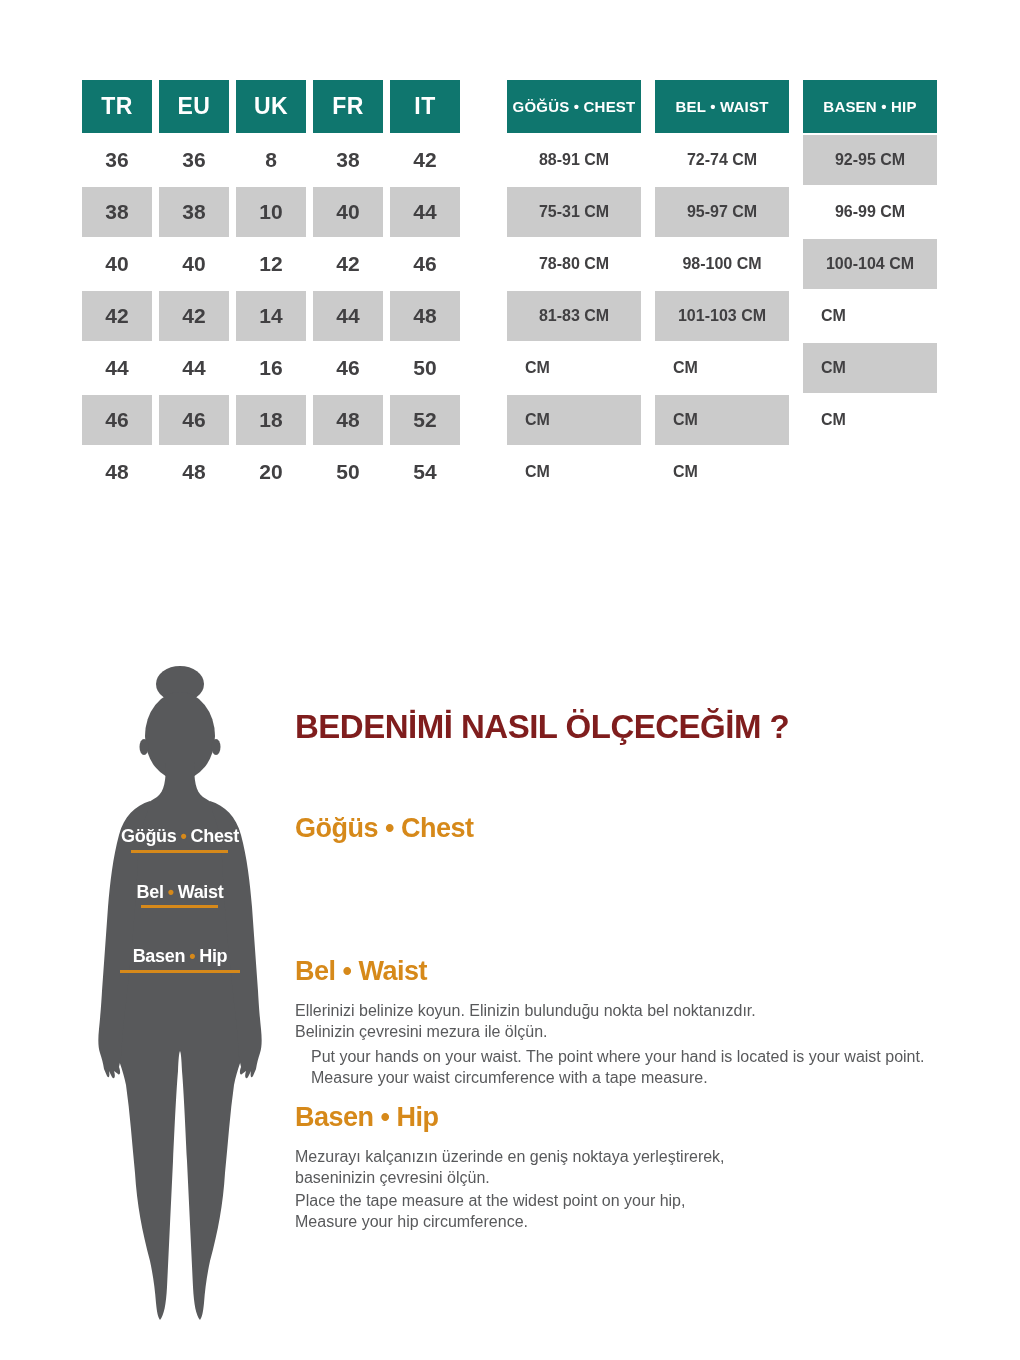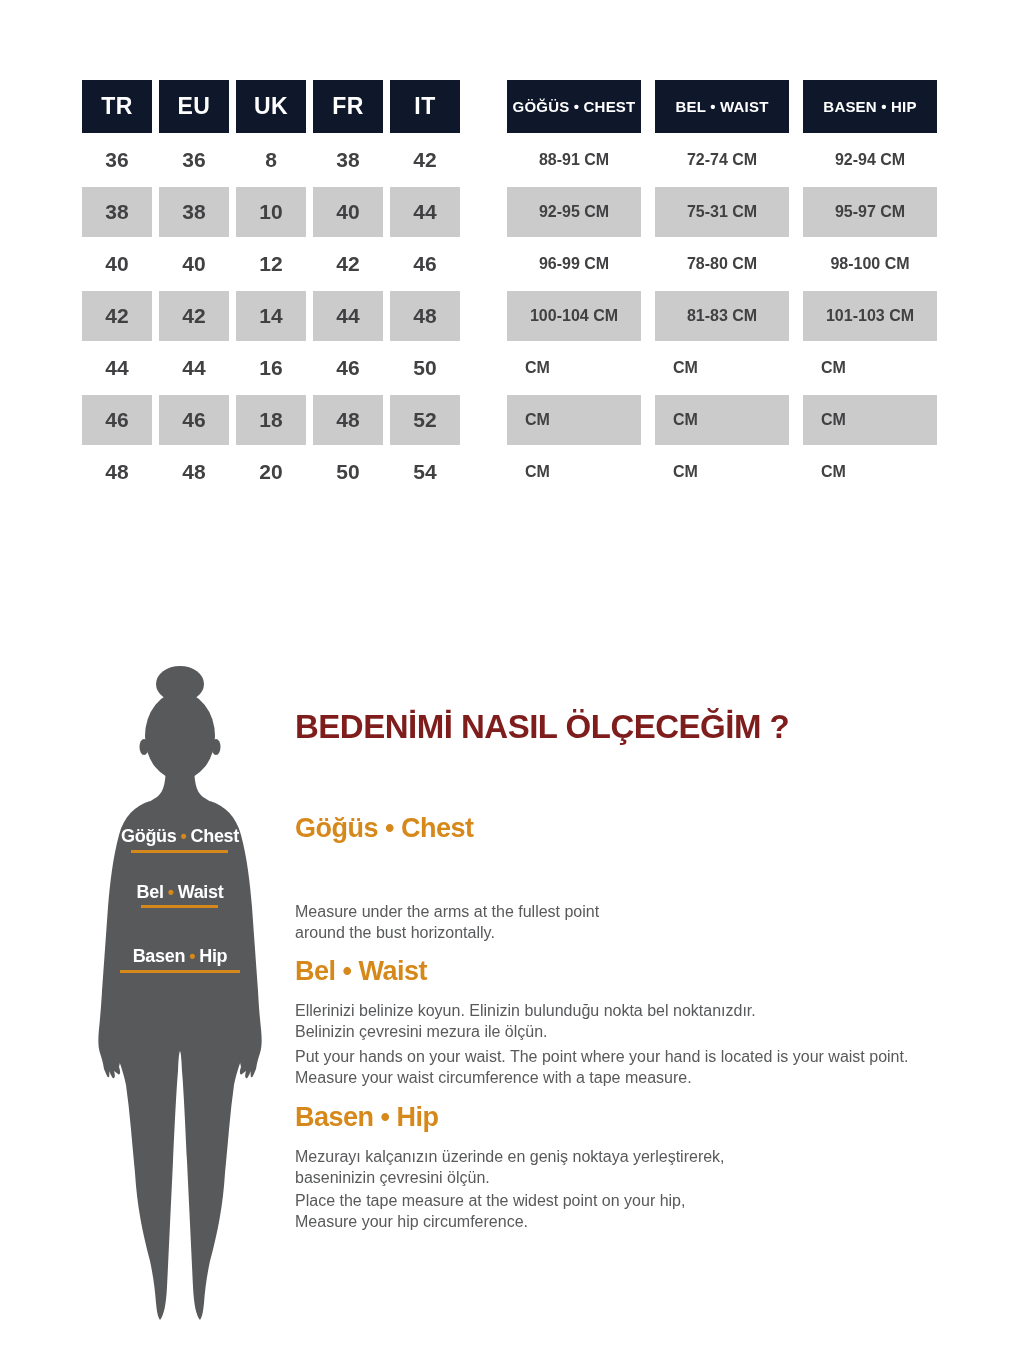--- a/index.html
+++ b/index.html
@@ -4,21 +4,21 @@
 <style>
   html,body{margin:0;padding:0;background:#ffffff;}
   .page{position:relative;width:1020px;height:1360px;background:#ffffff;overflow:hidden;
         font-family:"Liberation Sans", sans-serif;}
 
   
   .tbl{position:absolute;display:grid;row-gap:2px;grid-template-rows:53px repeat(7,50px);}
   .tbl.size{left:82px;top:80px;grid-template-columns:repeat(5,70px);column-gap:7px;}
   .tbl.measure{left:507px;top:80px;grid-template-columns:repeat(3,134px);column-gap:14px;}
   .cell{display:flex;align-items:center;justify-content:center;font-weight:bold;}
-  .cell.hdr{background:#0f172a;color:#ffffff;font-size:23px;letter-spacing:0.5px;}
+  .cell.hdr{background:#0f766e;color:#ffffff;font-size:23px;letter-spacing:0.5px;}
   .measure .cell.hdr{font-size:15px;letter-spacing:0.2px;}
   .cell.val{color:#414042;font-size:21px;}
   .measure .cell.val{font-size:16px;text-align:center;}
   .cell.gray{background:#cbcbcb;}
   .cell.cm-cell{justify-content:flex-start;padding-left:18px;}
 
   
   .silhouette{position:absolute;left:97px;top:643px;width:175px;height:690px;}
   .fig-label{position:absolute;left:118px;width:124px;text-align:center;color:#ffffff;
              font-size:18px;font-weight:bold;letter-spacing:-0.3px;}
@@ -26,21 +26,21 @@
   .fig-line{position:absolute;height:3px;background:#d6891a;}
 
   
   .guide-title{position:absolute;left:295px;top:710px;color:#7f1d1d;font-size:33px;
                line-height:33px;font-weight:bold;letter-spacing:-0.5px;}
   .sec-h{position:absolute;left:295px;color:#d6891a;font-size:27px;line-height:30px;
          font-weight:bold;letter-spacing:-0.5px;}
   .para{position:absolute;left:295px;color:#58595b;font-size:16px;line-height:21px;
         white-space:pre-line;width:690px;}
   .h-s1{top:813px;} .p-s1-tr{top:856px;} .p-s1-en{top:901px;}
-  .h-s2{top:956px;} .p-s2-tr{top:1000px;} .p-s2-en{top:1046px;}
+  .h-s2{top:956px;} .p-s2-tr{top:1000px;} .p-s2-en{top:1046px;margin-left:16px;}
   .h-s3{top:1102px;} .p-s3-tr{top:1146px;} .p-s3-en{top:1190px;}
 </style>
 </head>
 <body>
 
 <div class="page">
 
   <div class="tbl size">
       <div class="cell hdr">TR</div>
       <div class="cell hdr">EU</div>
@@ -83,21 +83,20 @@
       <div class="cell val">50</div>
       <div class="cell val">54</div>
     </div>
 
   <div class="tbl measure">
       <div class="cell hdr">GÖĞÜS • CHEST</div>
       <div class="cell hdr">BEL • WAIST</div>
       <div class="cell hdr">BASEN • HIP</div>
       <div class="cell val">88-91 CM</div>
       <div class="cell val">72-74 CM</div>
-      <div class="cell val">92-94 CM</div>
       <div class="cell val gray">92-95 CM</div>
       <div class="cell val gray">75-31 CM</div>
       <div class="cell val gray">95-97 CM</div>
       <div class="cell val">96-99 CM</div>
       <div class="cell val">78-80 CM</div>
       <div class="cell val">98-100 CM</div>
       <div class="cell val gray">100-104 CM</div>
       <div class="cell val gray">81-83 CM</div>
       <div class="cell val gray">101-103 CM</div>
       <div class="cell val cm-cell">CM</div>
@@ -152,22 +151,20 @@
   <div class="fig-line" style="left:141px;top:905px;width:77px;"></div>
 
   <div class="fig-label" style="top:946px;"><span>Basen</span><span class="dot">•</span><span>Hip</span></div>
   <div class="fig-line" style="left:120px;top:970px;width:120px;"></div>
 
   <div class="guide-title">
     <div>BEDENİMİ NASIL ÖLÇECEĞİM ?</div>
   </div>
 
   <div class="sec-h h-s1">Göğüs • Chest</div>
-  <div class="para p-s1-en">Measure under the arms at the fullest point
-around the bust horizontally.</div>
 
   <div class="sec-h h-s2">Bel • Waist</div>
   <div class="para p-s2-tr">Ellerinizi belinize koyun. Elinizin bulunduğu nokta bel noktanızdır.
 Belinizin çevresini mezura ile ölçün.</div>
   <div class="para p-s2-en">Put your hands on your waist. The point where your hand is located is your waist point.
 Measure your waist circumference with a tape measure.</div>
 
   <div class="sec-h h-s3">Basen • Hip</div>
   <div class="para p-s3-tr">Mezurayı kalçanızın üzerinde en geniş noktaya yerleştirerek,
 baseninizin çevresini ölçün.</div>

